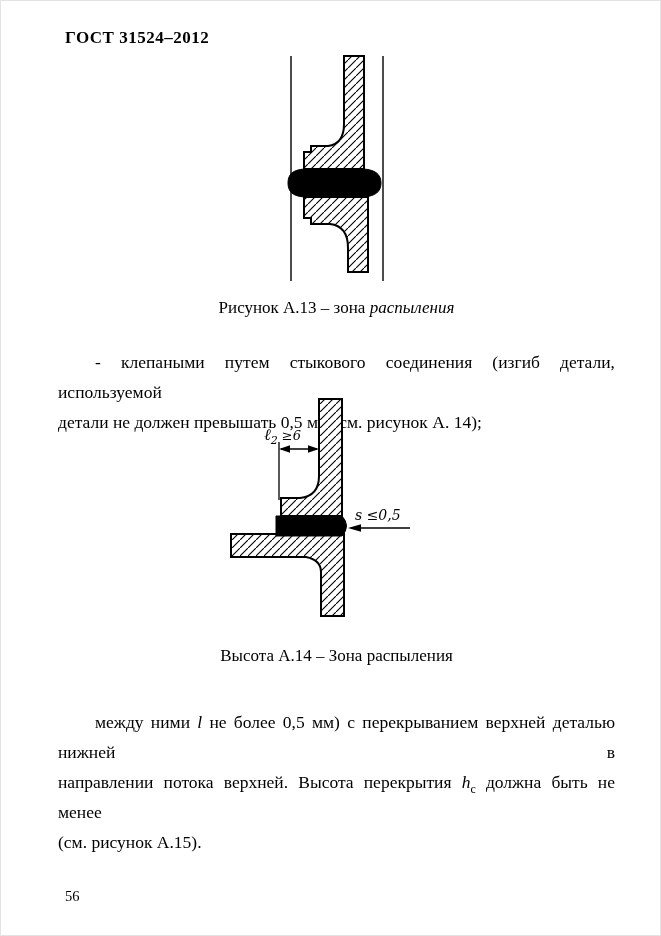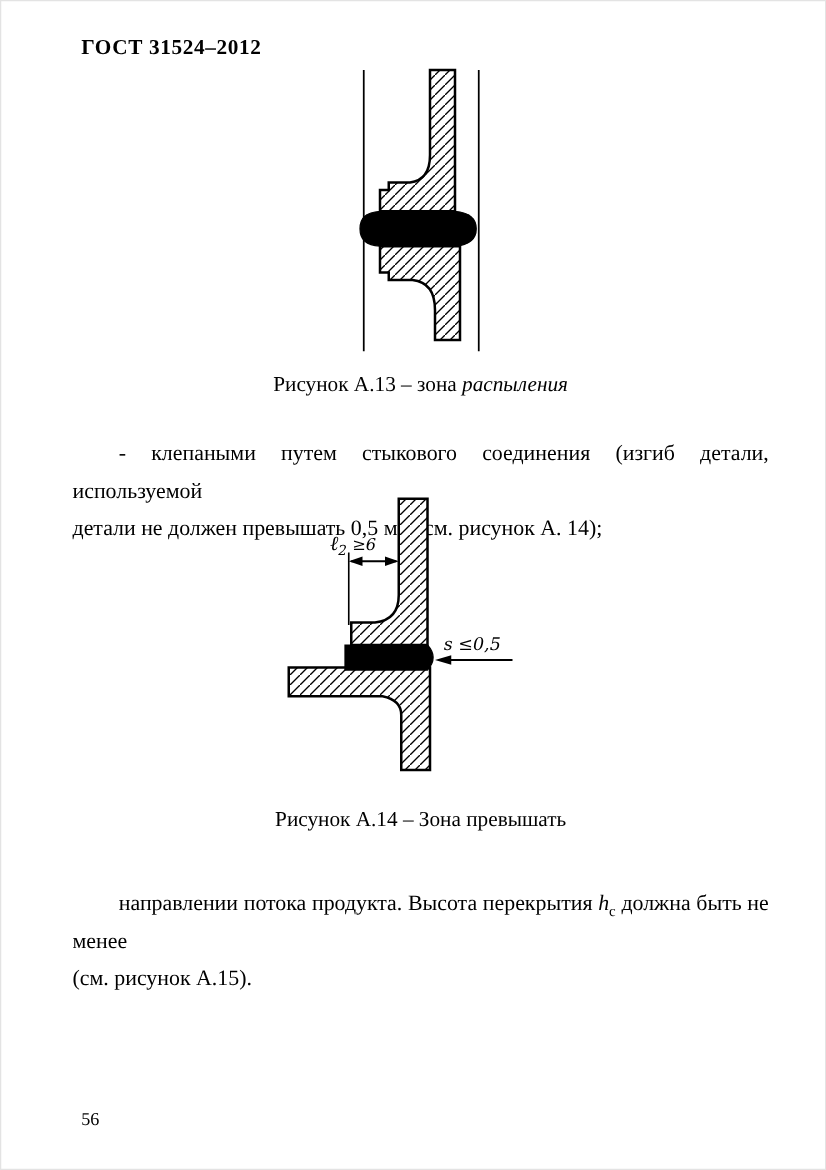--- a/index.html
+++ b/index.html
@@ -113,22 +113,23 @@
       <polygon points="55,53 66,49.2 66,56.8" fill="#000"></polygon>
       <polygon points="95,53 84,49.2 84,56.8" fill="#000"></polygon>
       <text x="40" y="44" font-size="16"><tspan>ℓ</tspan><tspan dy="4" font-size="11">2</tspan><tspan dy="-4" font-size="13"> ≥6</tspan></text>
 
       <line x1="127" y1="132" x2="186" y2="132" stroke="#000" stroke-width="1.6"></line>
       <polygon points="124,132 137,128.2 137,135.8" fill="#000"></polygon>
       <text x="131" y="124" font-size="14">s ≤0,5</text>
     </svg>
   </div>
 
-  <div class="caption caption14">Рисунок А.14 – Зона превышать</div>
+  <div class="caption caption14">Высота А.14 – Зона распыления</div>
 
   <div class="para para2">
-      <div class="line"><span>направлении потока продукта. Высота перекрытия </span><i>h</i><sub>с</sub><span> должна быть не менее</span></div>
+      <div class="line"><span>между ними </span><i>l</i><span> не более 0,5 мм) с перекрыванием верхней деталью нижней в</span></div>
+      <div class="line"><span>направлении потока верхней. Высота перекрытия </span><i>h</i><sub>с</sub><span> должна быть не менее</span></div>
       <div class="line last"><span>(см. рисунок А.15).</span></div>
     </div>
 
   <div class="page-number">56</div>
 
 </div>
 
 </body></html>

